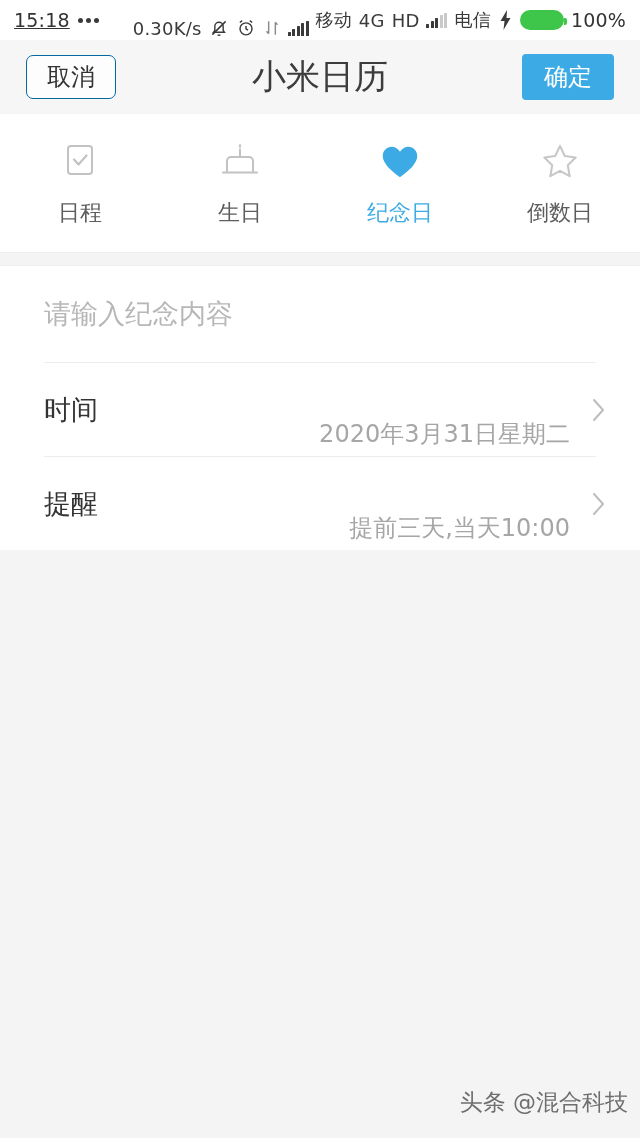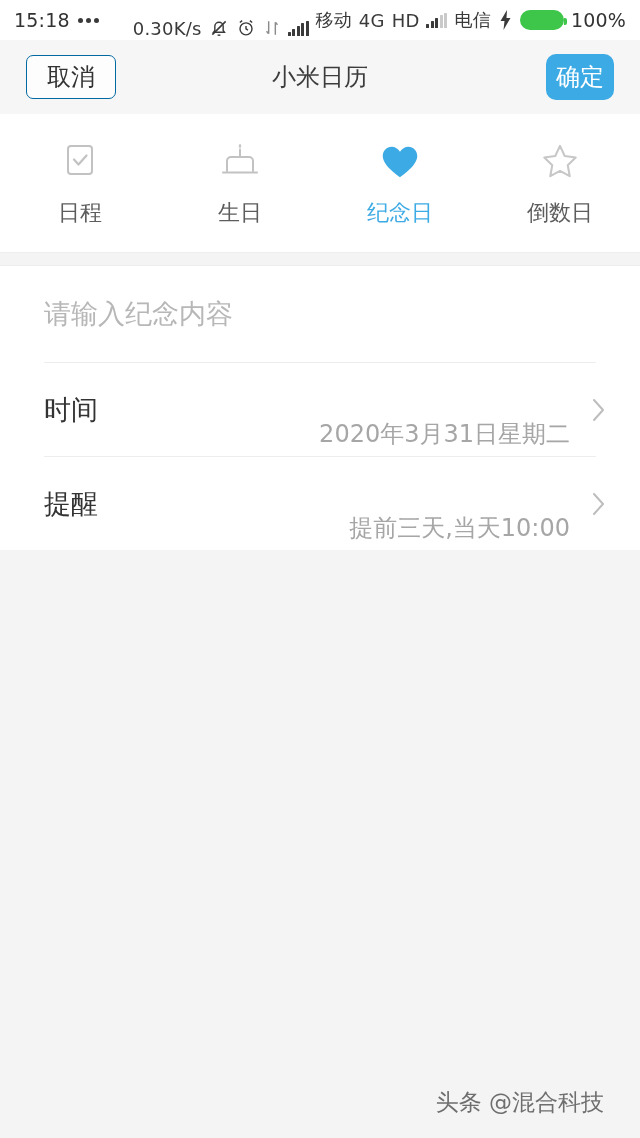--- a/index.html
+++ b/index.html
@@ -14,21 +14,21 @@
   
   .statusbar {
     height:40px; background:#ffffff;
     display:flex; align-items:center;
     padding:0 14px; color:#3a3a3a;
     font-size:19px; letter-spacing:.2px;
   }
   .sb-left { display:flex; align-items:center; gap:8px; }
   .sb-mid  { display:flex; align-items:center; gap:7px; margin-left:34px;margin-top:16px; }
   .sb-right{ display:flex; align-items:center; gap:7px; margin-left:auto; }
-  .sb-time { font-size:19px; color:#333; }
+  .sb-time { font-size:19px; color:#333;text-decoration:underline; }
   .dots { display:flex; gap:3px; align-items:center; }
   .dots i { width:5px; height:5px; border-radius:50%; background:#3a3a3a; display:block; }
   .sb-text { font-size:18px; color:#3a3a3a; }
   .sb-icon { display:inline-flex; align-items:center; }
   .bars { display:flex; align-items:flex-end; gap:1.5px; height:15px; }
   .bars i { width:3px; background:#3a3a3a; display:block; border-radius:.5px; }
   .bars i:nth-child(1){height:4px}
   .bars i:nth-child(2){height:7px}
   .bars i:nth-child(3){height:10px}
   .bars i:nth-child(4){height:13px}
@@ -49,25 +49,25 @@
     height:74px; background:#f6f6f6;
     display:flex; align-items:center; justify-content:space-between;
     padding:0 26px; position:relative;
   }
   .btn-cancel {
     background:#fdfdfd; border:1px solid #0369a1; border-radius:7px;
     padding:9px 20px; font-size:24px; color:#333; line-height:1;
   }
   .header-title {
     position:absolute; left:0; right:0; text-align:center;
-    font-size:24px; color:#3c3c3c; pointer-events:none;
+    font-size:34px; color:#3c3c3c; pointer-events:none;
   }
   .btn-confirm {
-    background:#3caae4; border:none; border-radius:10px;
-    padding:11px 10px; font-size:24px; color:#ffffff; line-height:1;
+    background:#3caae4; border:none; border-radius:4px;
+    padding:11px 22px; font-size:24px; color:#ffffff; line-height:1;
     position:relative; z-index:2;
   }
 
   
   .tabbar {
     background:#ffffff; height:138px;
     display:flex; align-items:center;
   }
   .tab {
     flex:1; display:flex; flex-direction:column;
@@ -93,21 +93,21 @@
     height:93px; display:flex; align-items:center;
     padding:0 30px 0 44px;
   }
   .row-label { font-size:27px; color:#333333; }
   .row-value { margin-left:auto; font-size:24px; color:#a6a6a6;margin-top:48px; }
   .chev { margin-left:18px; display:flex; align-items:center; }
 
   
   .body-area { background:#f4f4f4; flex:1; position:relative; }
   .watermark {
-    position:absolute; right:36px; bottom:20px;
+    position:absolute; right:12px; bottom:20px;
     font-size:23px; color:#6e6e6e;
     font-family:"DejaVu Sans","Liberation Sans",sans-serif;
   }
   .content { display:flex; flex-direction:column; height:1138px; }
 </style>
 </head>
 <body>
 
 <div class="screen">
  <div class="content">

